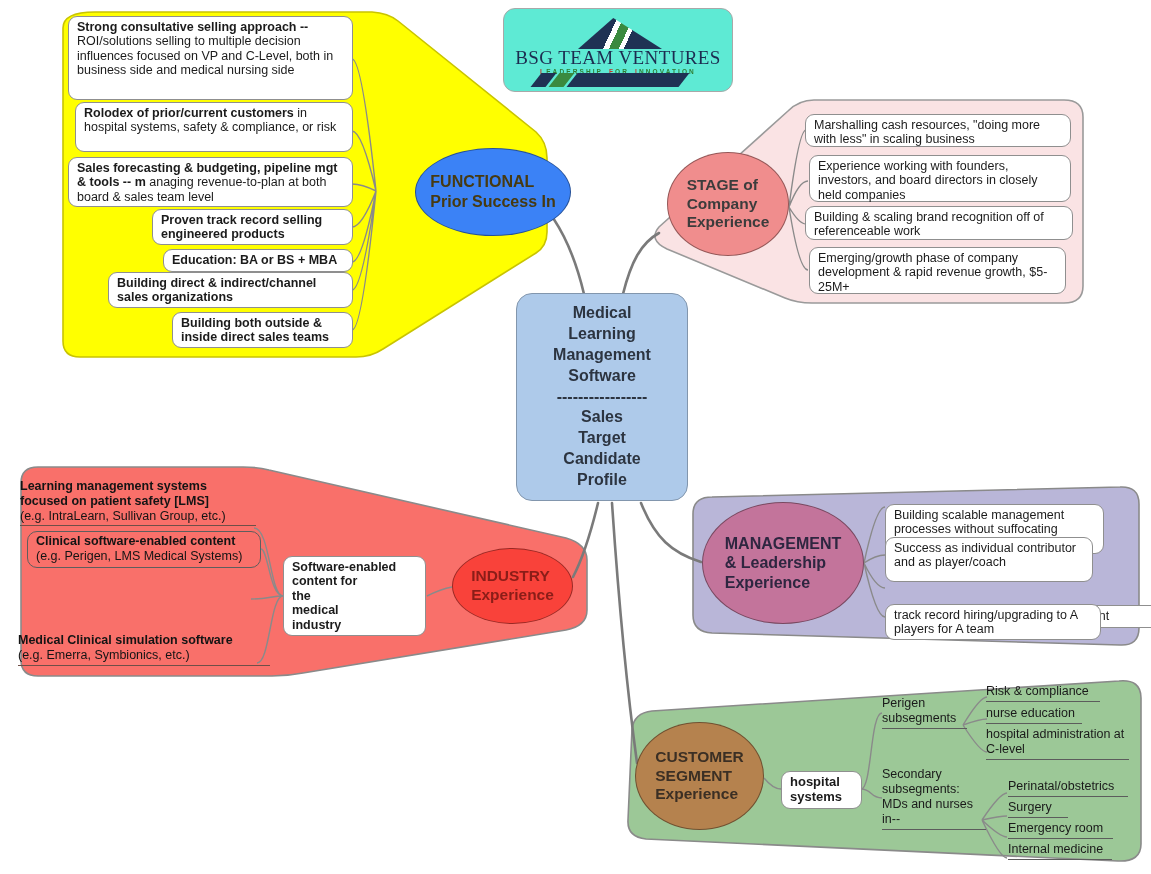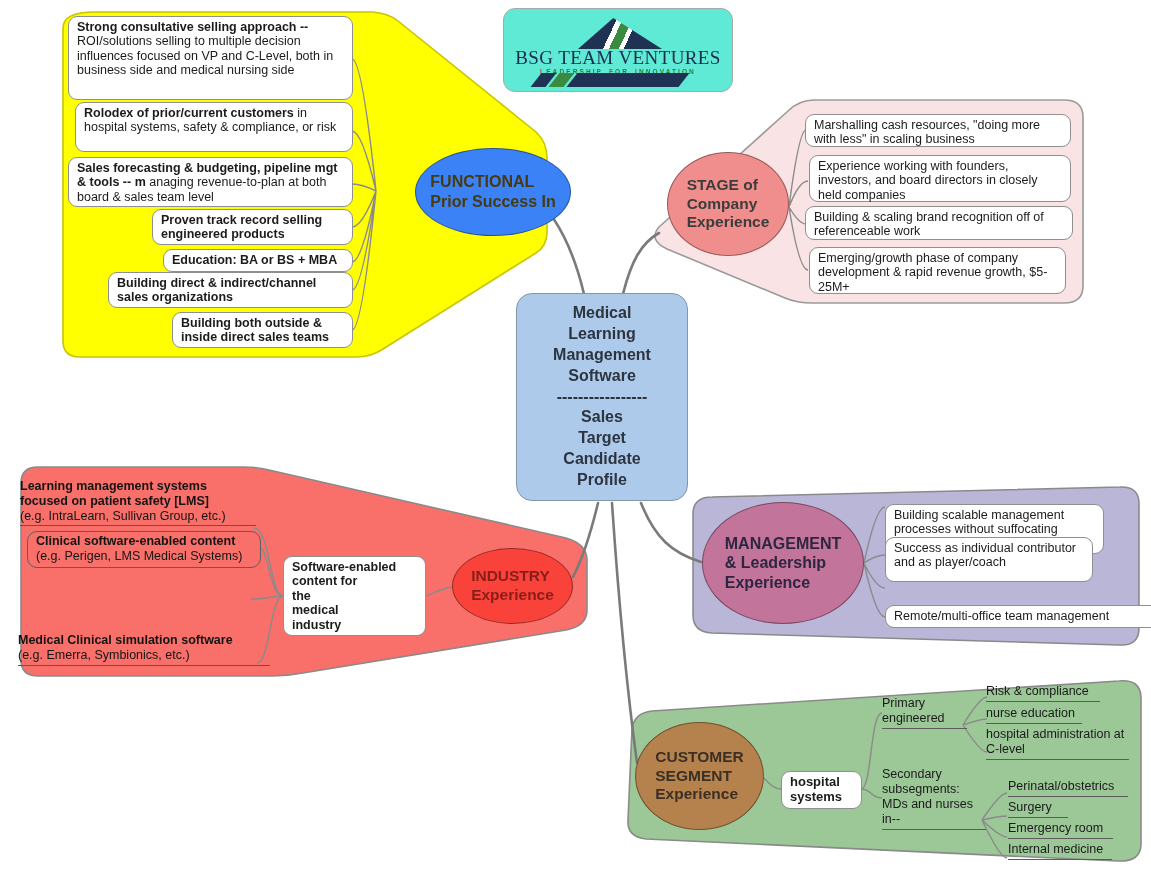--- a/index.html
+++ b/index.html
@@ -188,35 +188,38 @@
   </div>
   <div class="box" style="left:885px;top:483px;width:219px;height:50px;margin-top:21px;">
     <span>Building scalable  management processes without suffocating innovation/speed</span>
   </div>
   <div class="box" style="left:885px;top:537px;width:208px;height:45px;">
     <span>Success as individual contributor and as player/coach</span>
   </div>
   <div class="box" style="left:885px;top:577px;width:284px;height:23px;white-space:nowrap;margin-top:28px;">
     <span>Remote/multi-office team management</span>
   </div>
+  <div class="box" style="left:885px;top:604px;width:216px;height:36px;">
+    <span>track record hiring/upgrading to A players for A team</span>
+  </div>
 
   <div class="ell" style="left: 635px; top: 722px; width: 129px; height: 108px; color: rgb(59, 47, 36); font-size: 15.5px; background: rgb(181, 130, 78);">
     <div class="lbl">
       <div>CUSTOMER</div>
       <div>SEGMENT</div>
       <div>Experience</div>
     </div>
   </div>
 
   <div class="box" style="left:781px;top:771px;width:81px;height:38px;font-weight:bold;font-size:13px;">
     <span>hospital systems</span>
   </div>
 
   <div class="glabel uline green-l" style="left:882px;top:696px;width:85px;">
-    <span>Primary engineered</span>
+    <span>Perigen subsegments</span>
   </div>
   <div class="glabel uline green-l" style="left:986px;top:684px;width:114px;">
     <span>Risk &amp; compliance</span>
   </div>
   <div class="glabel uline green-l" style="left:986px;top:706px;width:96px;">
     <span>nurse education</span>
   </div>
   <div class="glabel uline green-l" style="left:986px;top:727px;width:143px;">
     <span>hospital administration at C-level</span>
   </div>

